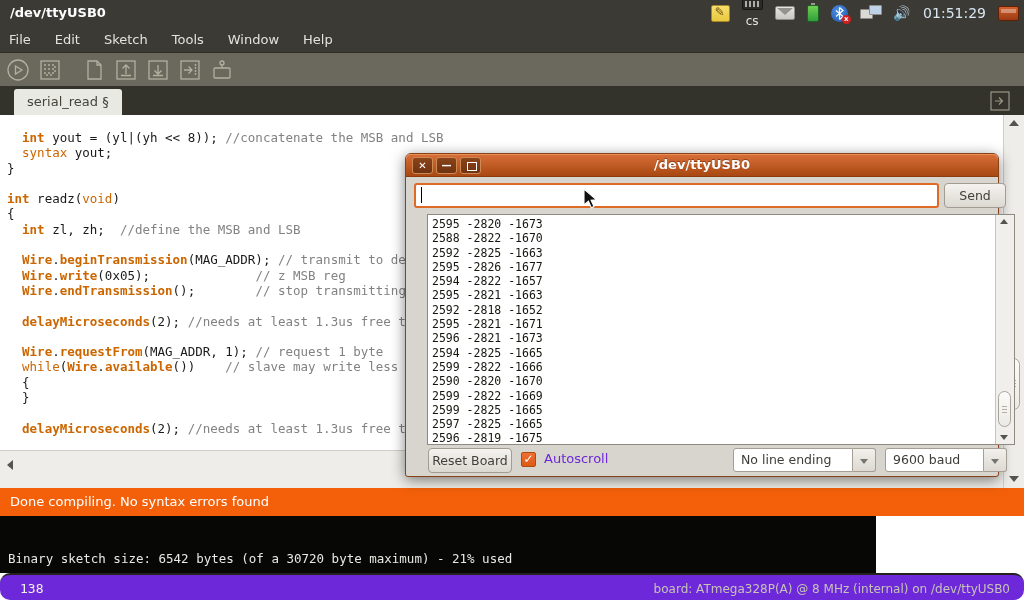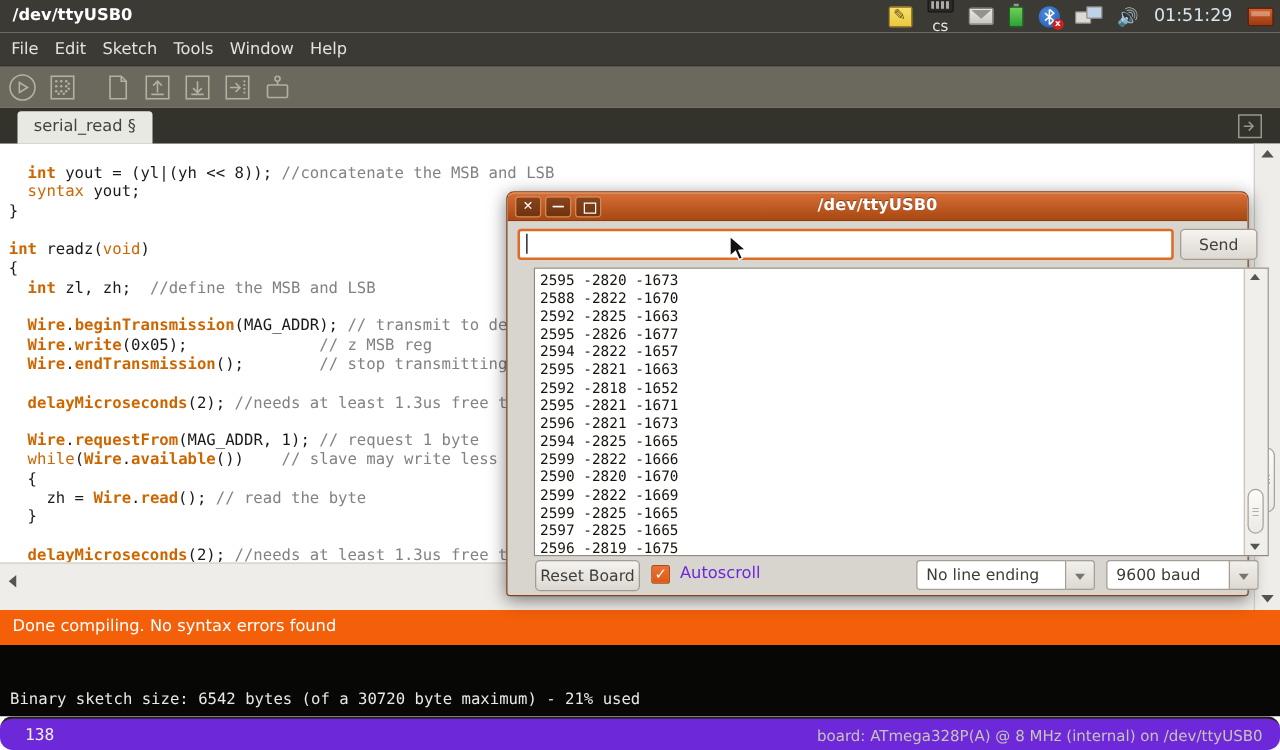--- a/index.html
+++ b/index.html
@@ -28,21 +28,21 @@
   .bt-ic svg { position:absolute; left:3px; top:2px; }
   .bt-badge { position:absolute; right:-3px; bottom:-2px; width:9px; height:9px; background:#cf2020; border-radius:50%; color:#fff; font-size:7px; line-height:9px; text-align:center; font-weight:bold; }
   .net-ic { width:22px; height:16px; position:relative; }
   .net-ic .m1,.net-ic .m2 { position:absolute; width:13px; height:10px; background:#dcdad5; border:1px solid #8f8d88; border-radius:1px; }
   .net-ic .m1 { left:0; top:4px; } .net-ic .m2 { right:0; top:0; background:#bfd3e8; }
   .vol-ic { color:#e9e7e2; font-size:14px; }
   .sess-ic { width:21px; height:15px; background:linear-gradient(#d2602c,#9c3a14); border:1px solid #5f2008; border-radius:2px; position:relative; }
   .sess-ic::after { content:""; position:absolute; left:2px; top:2px; right:2px; height:4px; background:rgba(255,255,255,.35); }
 
   
-  .menubar { left:0; top:26px; width:1024px; height:26px; background:#3b3a35; display:flex; align-items:center; gap:13px; padding-left:9px; }
+  .menubar { left:0; top:26px; width:1024px; height:26px; background:#3b3a35; display:flex; align-items:center; gap:24px; padding-left:9px; }
   .menu-item { color:#e4e2dd; font-size:13px; }
 
   
   .toolbar { left:0; top:52px; width:1024px; height:34px; background:#6b695e; border-top:1px solid #2e2d28; display:flex; align-items:center; padding-left:5px; gap:6px; }
   .tool-btn { width:26px; height:26px; display:flex; align-items:center; justify-content:center; }
   .tool-sp { width:6px; }
   .tool-btn svg { stroke:#b3b09f; fill:none; stroke-width:1.3; }
 
   
   .tabstrip { left:0; top:86px; width:1024px; height:29px; background:#34332b; }
@@ -64,21 +64,21 @@
   .vscroll { left:1003px; top:115px; width:21px; height:373px; background:#efede9; border-left:1px solid #d2cec7; }
   .arr-up { position:absolute; left:5px; top:5px; width:0; height:0; border-left:5px solid transparent; border-right:5px solid transparent; border-bottom:6px solid #55544d; }
   .arr-dn { position:absolute; left:5px; bottom:6px; width:0; height:0; border-left:5px solid transparent; border-right:5px solid transparent; border-top:6px solid #55544d; }
   .thumb { position:absolute; background:linear-gradient(#fcfbf9,#eceae5); border:1px solid #a9a49b; border-radius:7px; }
   .thumb::after { content:""; position:absolute; left:3px; right:3px; top:42%; height:7px;
     background:repeating-linear-gradient(#b3afa6 0 1px,transparent 1px 3px); }
   .vscroll .thumb { left:3px; top:243px; width:13px; height:52px; }
 
   
   .statusbar { left:0; top:488px; width:1024px; height:28px; background:#f4600a; color:#fff; font-size:13px; line-height:28px; padding-left:10px; }
-  .console { left:0; top:516px; width:1024px; height:57px; background:#070706; }
+  .console { left:0; top:516px; width:876px; height:57px; background:#070706; }
   .console-text { position:absolute; left:8px; top:35px; color:#eae8e3; font-family:"DejaVu Sans Mono","Liberation Mono",monospace; font-size:12.5px; white-space:pre; }
   .footer { left:0; top:573px; width:1024px; height:27px; background:#6d28d9; border-top:2px solid #23221e;border-radius:10px; }
   .footer-line { position:absolute; left:20px; top:6px; color:#f2f0ea; font-family:"DejaVu Sans Mono","Liberation Mono",monospace; font-size:13px; }
   .footer-board { position:absolute; right:14px; top:7px; color:#c7c3b9; font-size:12px; }
 
   
   .window { left:405px; top:153px; width:594px; height:324px; background:#d8d4ce; border:1px solid #87421a; border-radius:6px 6px 3px 3px; box-shadow:0 3px 14px rgba(0,0,0,.5); z-index:10; }
   .titlebar { position:absolute; left:0; top:0; right:0; height:23px; background:linear-gradient(#d96f38,#a84812); border-radius:5px 5px 0 0; box-shadow:inset 0 1px 0 #e89058; border-bottom:1px solid #8c3d10; }
   .win-title { position:absolute; left:0; right:0; top:3px; text-align:center; color:#fff; font-weight:bold; font-size:13px; text-shadow:0 -1px 0 rgba(0,0,0,.35); }
   .win-btns { position:absolute; left:6px; top:3px; display:flex; gap:3px; }
@@ -237,21 +237,20 @@
         <div class="code-line"></div>
         <div class="code-line"><span class="tp">  </span><span class="tf">Wire</span><span class="tp">.</span><span class="tf">beginTransmission</span><span class="tp">(MAG_ADDR); </span><span class="tc">// transmit to device</span></div>
         <div class="code-line"><span class="tp">  </span><span class="tf">Wire</span><span class="tp">.</span><span class="tf">write</span><span class="tp">(0x05);              </span><span class="tc">// z MSB reg</span></div>
         <div class="code-line"><span class="tp">  </span><span class="tf">Wire</span><span class="tp">.</span><span class="tf">endTransmission</span><span class="tp">();        </span><span class="tc">// stop transmitting</span></div>
         <div class="code-line"></div>
         <div class="code-line"><span class="tp">  </span><span class="tf">delayMicroseconds</span><span class="tp">(2); </span><span class="tc">//needs at least 1.3us free time</span></div>
         <div class="code-line"></div>
         <div class="code-line"><span class="tp">  </span><span class="tf">Wire</span><span class="tp">.</span><span class="tf">requestFrom</span><span class="tp">(MAG_ADDR, 1); </span><span class="tc">// request 1 byte</span></div>
         <div class="code-line"><span class="tp">  </span><span class="to">while</span><span class="tp">(</span><span class="tf">Wire</span><span class="tp">.</span><span class="tf">available</span><span class="tp">())    </span><span class="tc">// slave may write less than</span></div>
         <div class="code-line"><span class="tp">  {</span></div>
-        <div class="code-line"><span class="tp">    zh = </span><span class="tf">Wire</span><span class="tp">.</span><span class="tf">read</span><span class="tp">(); </span><span class="tc">// read the byte</span></div>
         <div class="code-line"><span class="tp">  }</span></div>
         <div class="code-line"></div>
         <div class="code-line"><span class="tp">  </span><span class="tf">delayMicroseconds</span><span class="tp">(2); </span><span class="tc">//needs at least 1.3us free time</span></div>
       </div>
   </div>
   <div class="abs hscroll">
     <div class="hscroll-left"></div>
   </div>
   <div class="abs vscroll">
     <div class="arr-up"></div>

